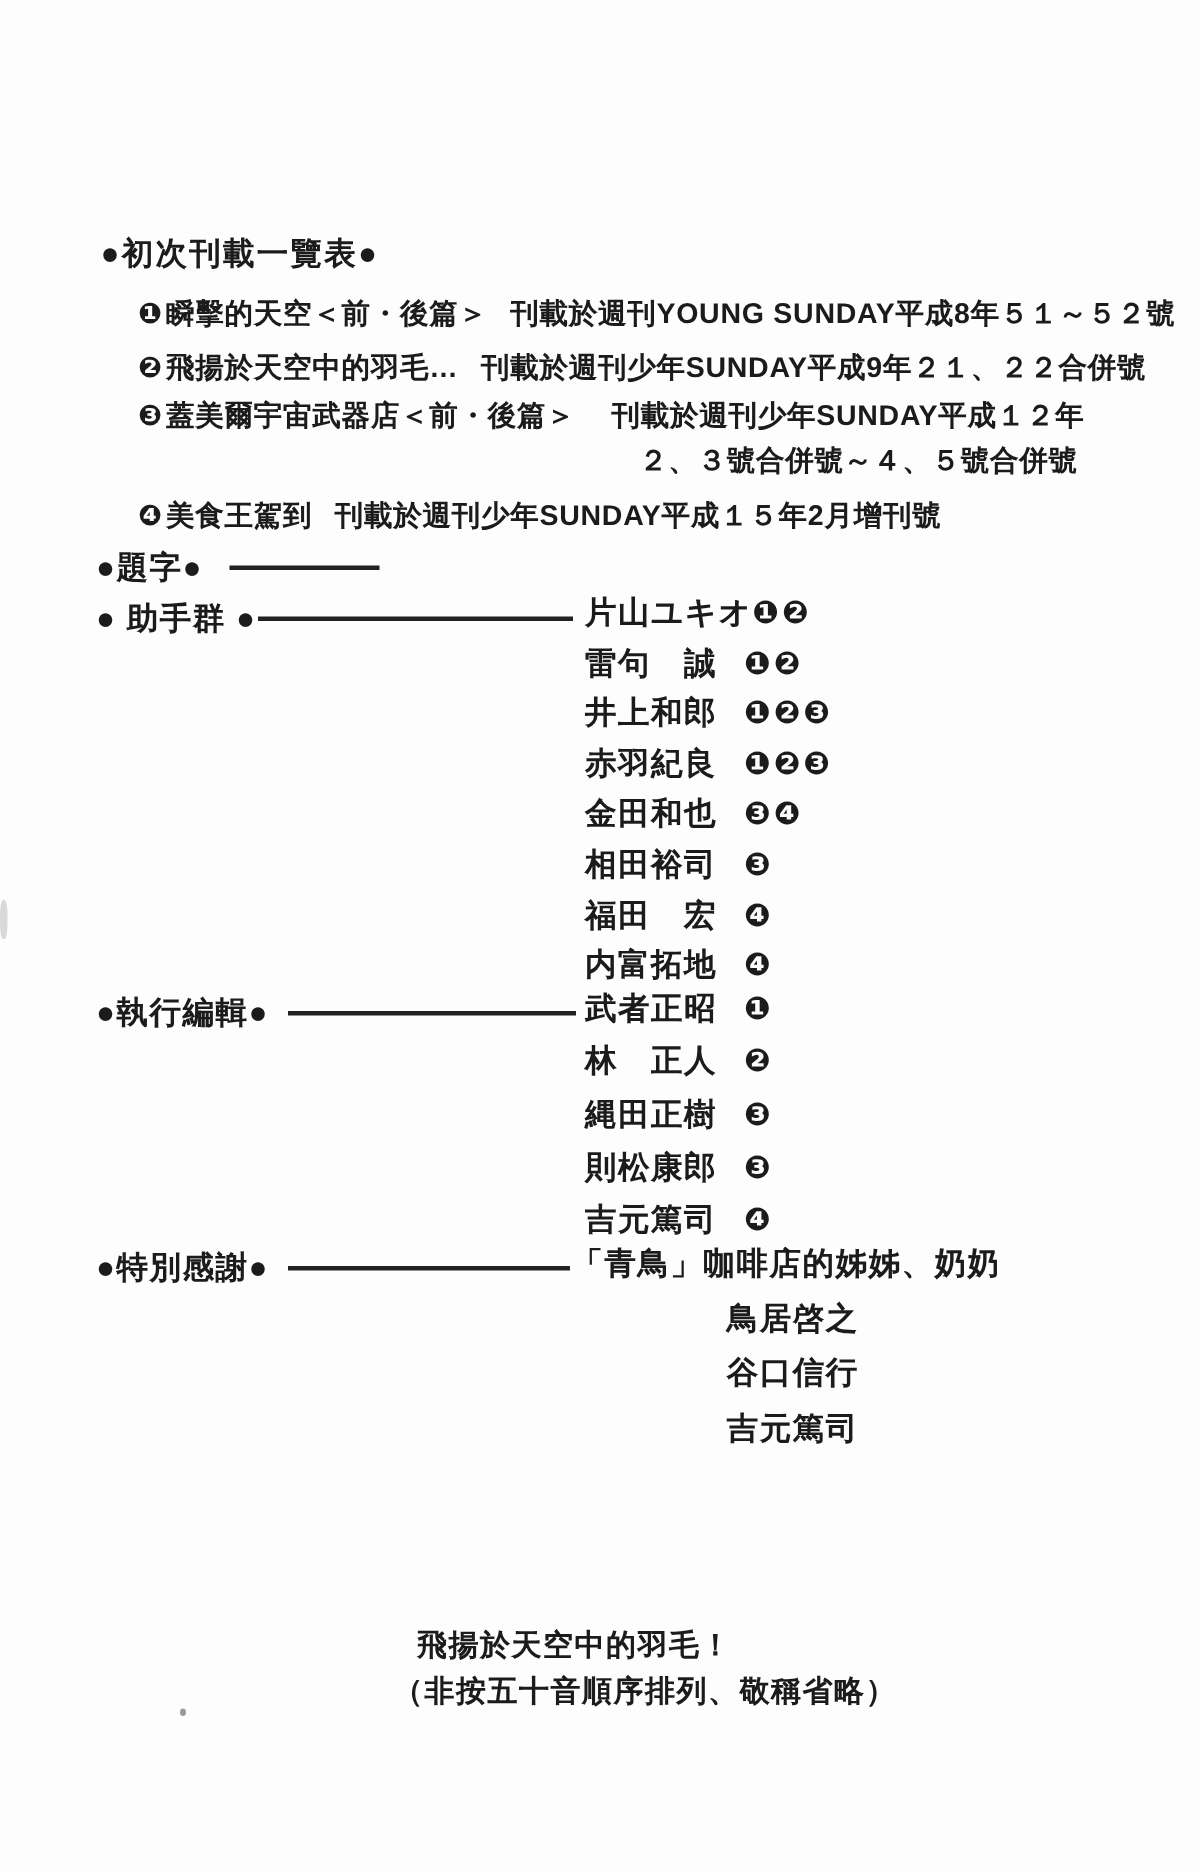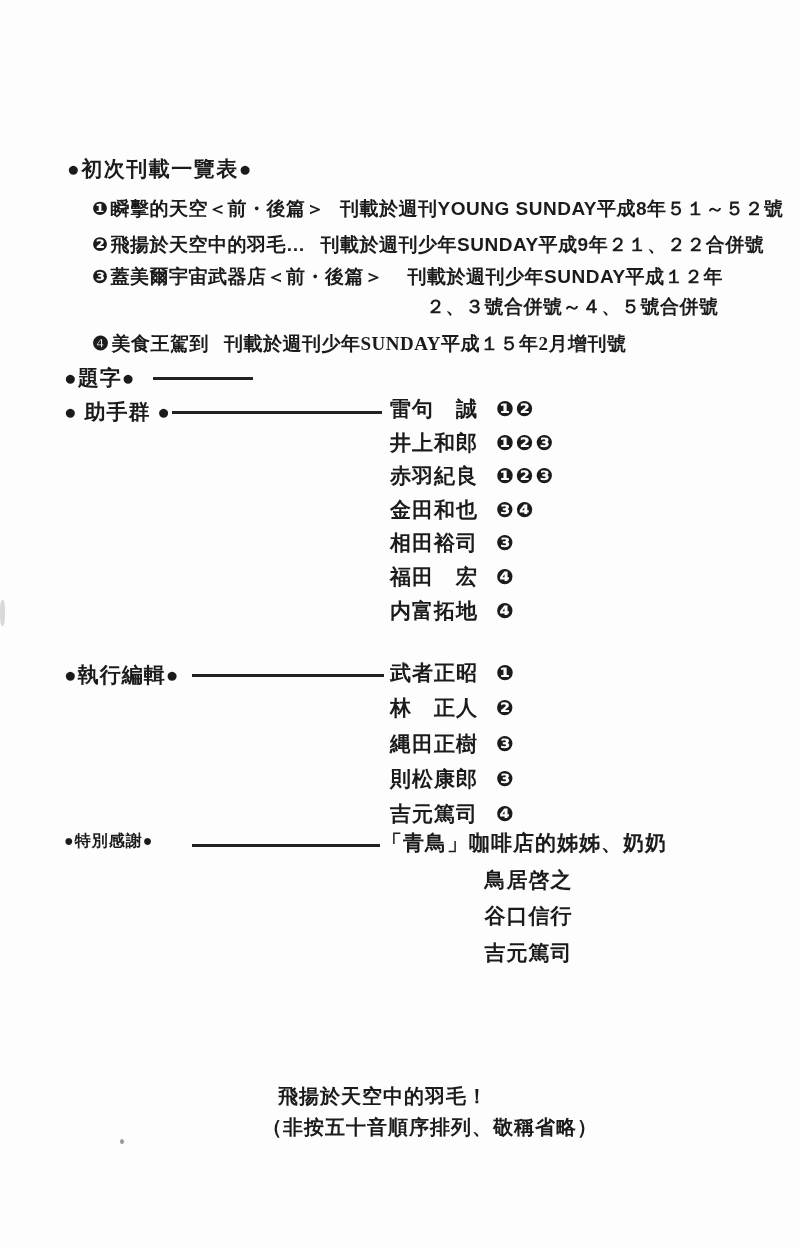--- a/index.html
+++ b/index.html
@@ -86,50 +86,51 @@
     <span class="pub-num">❷</span><span>飛揚於天空中的羽毛…</span><span class="pub-info">刊載於週刊少年SUNDAY平成9年２１、２２合併號</span>
   </div>
 
   <div class="abs pub-item" style="left:92px; top:264px;">
     <span class="pub-num">❸</span><span>蓋美爾宇宙武器店＜前・後篇＞</span><span class="pub-info wide">刊載於週刊少年SUNDAY平成１２年</span>
   </div>
   <div class="abs pub-item" style="left:404px; top:294px;margin-left:22px;">
     <span>２、３號合併號～４、５號合併號</span>
   </div>
 
-  <div class="abs pub-item" style="left:92px; top:331px;font-family:Liberation Serif, serif;">
+  <div class="abs pub-item" style="left:92px; top:331px;">
     <span class="pub-num">❹</span><span>美食王駕到</span><span class="pub-info">刊載於週刊少年SUNDAY平成１５年2月增刊號</span>
   </div>
 
   <div class="abs section-label" style="left:64px; top:364px; font-size:21px;">●題字●</div>
   <div class="connector" style="left:153px; top:377px; width:100px;"></div>
 
   <div class="abs section-label" style="left:64px; top:398px; font-size:21px;">● 助手群 ●</div>
   <div class="connector" style="left:172px; top:411px; width:210px;"></div>
   <div class="abs name-col assistants-col" style="left:390px; top:392px;">
+    <span class="name-row"><span class="name-field">片山ユキオ</span><span class="marks-field">❶❷</span></span>
     <span class="name-row"><span class="name-field">雷句　誠</span><span class="marks-field">❶❷</span></span>
     <span class="name-row"><span class="name-field">井上和郎</span><span class="marks-field">❶❷❸</span></span>
     <span class="name-row"><span class="name-field">赤羽紀良</span><span class="marks-field">❶❷❸</span></span>
     <span class="name-row"><span class="name-field">金田和也</span><span class="marks-field">❸❹</span></span>
     <span class="name-row"><span class="name-field">相田裕司</span><span class="marks-field">❸</span></span>
     <span class="name-row"><span class="name-field">福田　宏</span><span class="marks-field">❹</span></span>
     <span class="name-row"><span class="name-field">内富拓地</span><span class="marks-field">❹</span></span>
   </div>
 
   <div class="abs section-label" style="left:64px; top:661px; font-size:21px;">●執行編輯●</div>
   <div class="connector" style="left:192px; top:674px; width:192px;"></div>
   <div class="abs name-col editors-col" style="left:390px; top:655px;">
     <span class="name-row"><span class="name-field">武者正昭</span><span class="marks-field">❶</span></span>
     <span class="name-row"><span class="name-field">林　正人</span><span class="marks-field">❷</span></span>
     <span class="name-row"><span class="name-field">縄田正樹</span><span class="marks-field">❸</span></span>
     <span class="name-row"><span class="name-field">則松康郎</span><span class="marks-field">❸</span></span>
     <span class="name-row"><span class="name-field">吉元篤司</span><span class="marks-field">❹</span></span>
   </div>
 
-  <div class="abs section-label" style="left:64px; top:831px; font-size:16px;">●特別感謝●</div>
+  <div class="abs section-label" style="left:64px; top:831px; font-size:21px;">●特別感謝●</div>
   <div class="connector" style="left:192px; top:844px; width:188px;"></div>
   <div class="abs name-col thanks-col" style="left:390px; top:825px;">
     <span class="name-row thanks-first">「青鳥」咖啡店的姊姊、奶奶</span>
     <span class="name-row">鳥居啓之</span>
     <span class="name-row">谷口信行</span>
     <span class="name-row">吉元篤司</span>
   </div>
 
   <div class="abs footer-line" style="left:278px; top:1083px;">飛揚於天空中的羽毛！</div>
   <div class="abs footer-line" style="left:262px; top:1114px;">（非按五十音順序排列、敬稱省略）</div>

